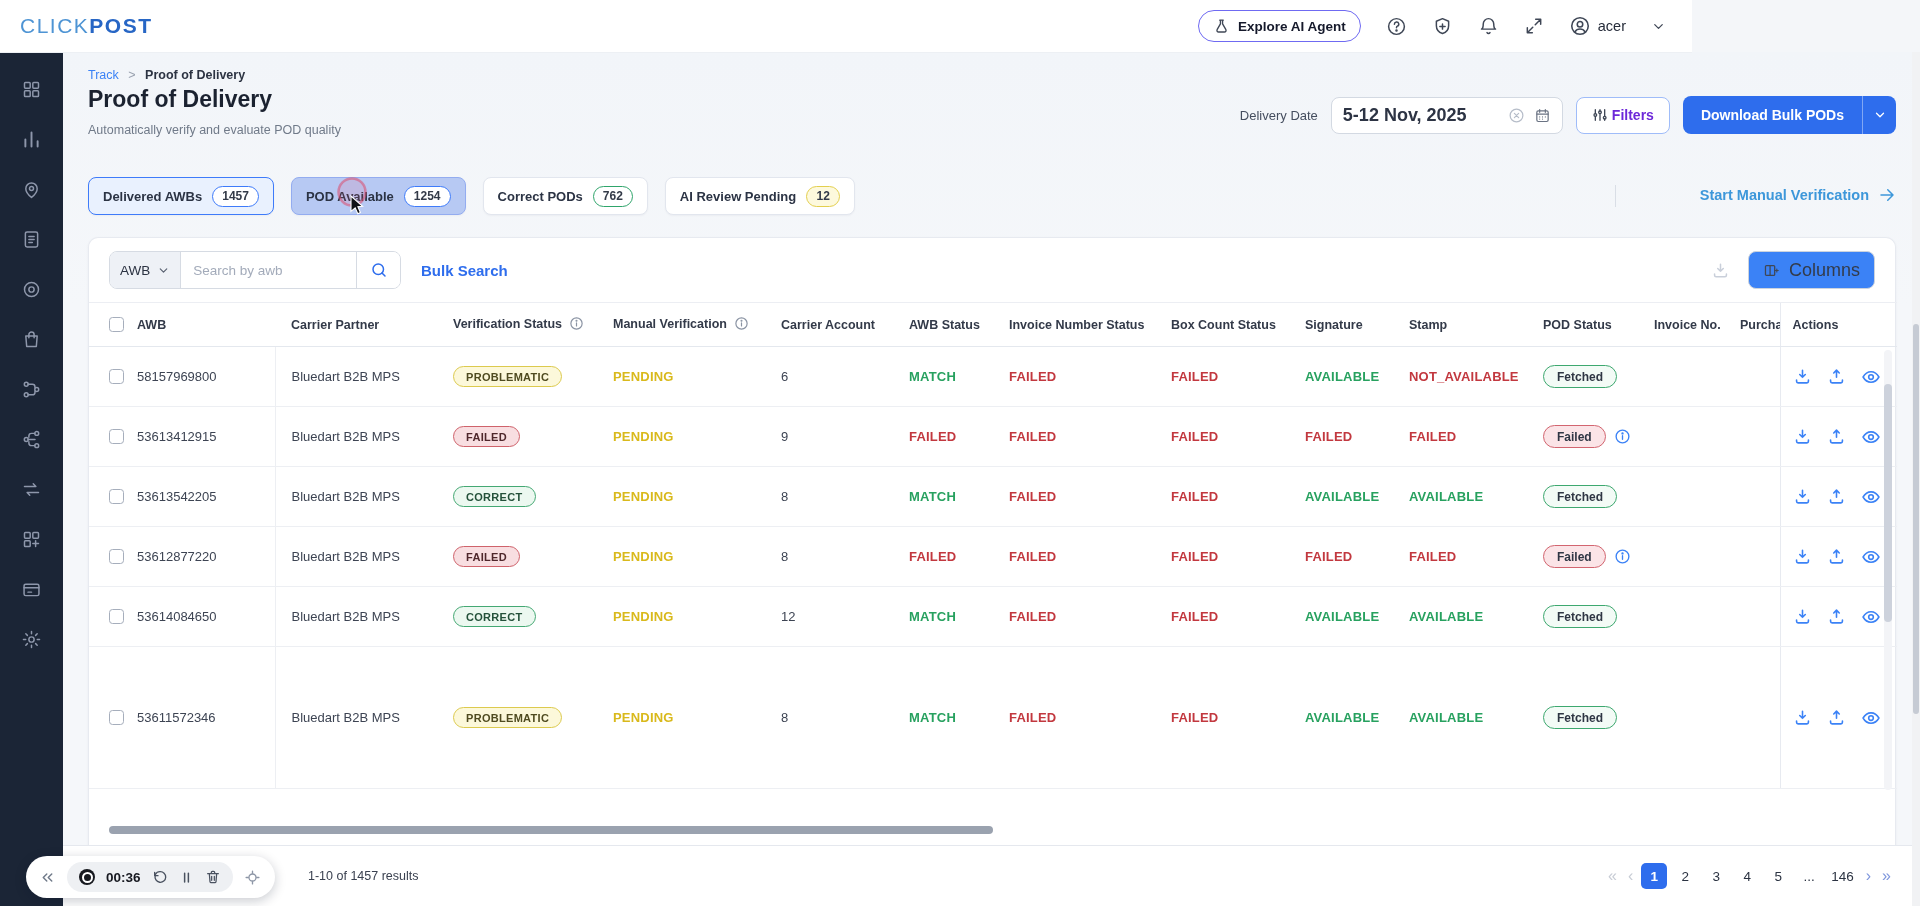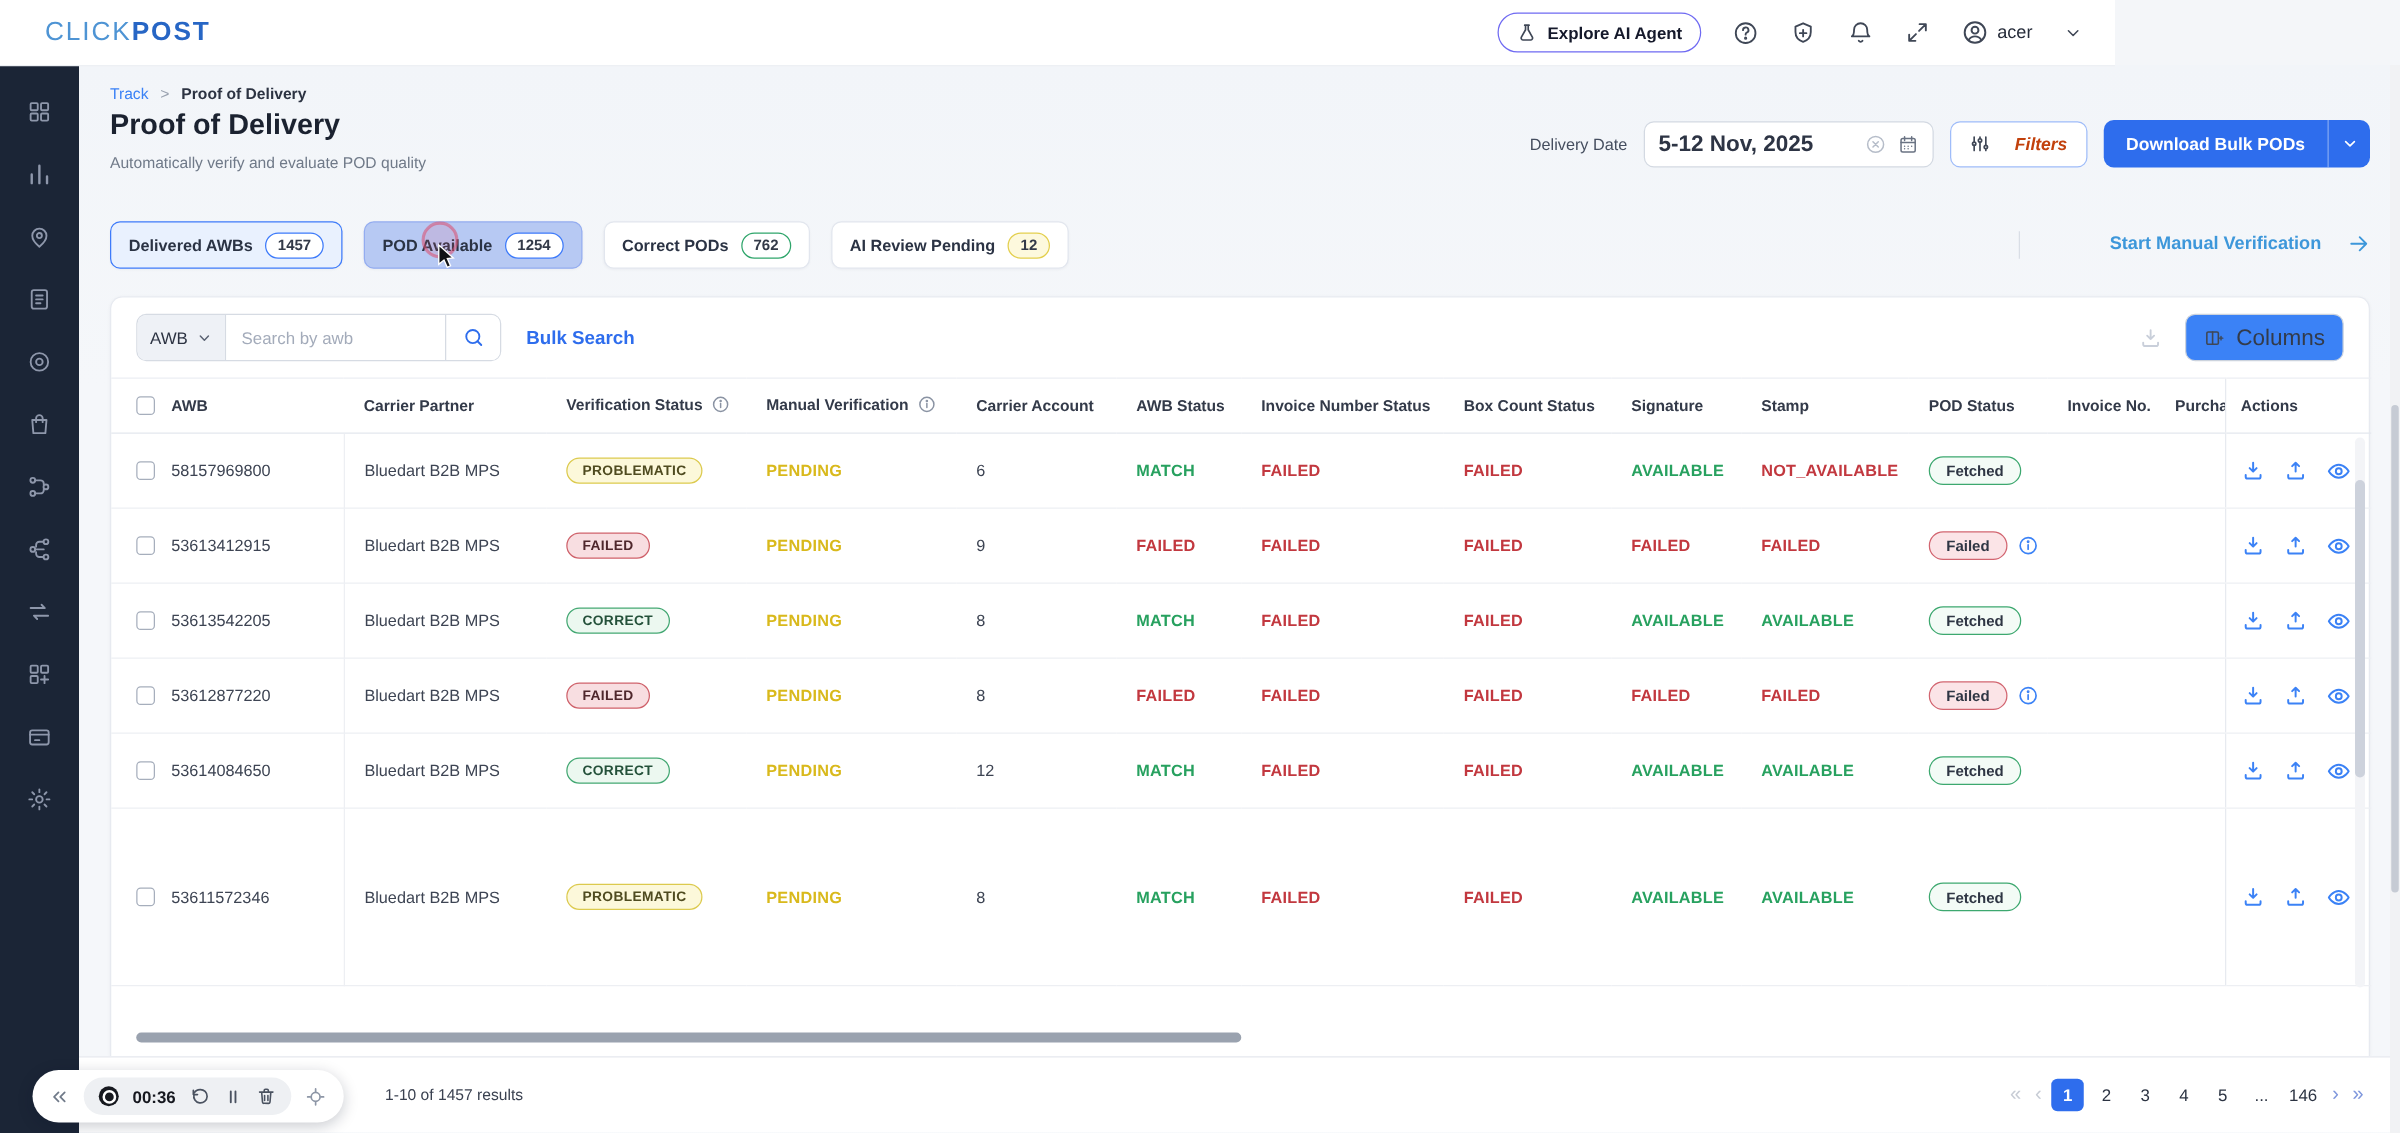--- a/index.html
+++ b/index.html
@@ -1,21 +1,21 @@
 <!DOCTYPE html>
 <html><head>
 <meta charset="utf-8">
 <style>
   * { box-sizing: border-box; margin: 0; padding: 0; }
   html, body { width: 1920px; height: 906px; overflow: hidden;
     font-family: "Liberation Sans", sans-serif; background: #f4f6f9; }
 
   
   .topbar { position: fixed; left: 0; top: 0; width: 1692px; height: 52px;
-    background: #ffffff; display: flex; align-items: center; padding: 0 26px 0 36px;
+    background: #ffffff; display: flex; align-items: center; padding: 0 26px 0 20px;
     z-index: 60; box-shadow: 0 1px 0 #edf0f4; }
   .logo { font-size: 21px; letter-spacing: 1.5px; user-select: none; }
   .logo-click { color: #4e94d4; font-weight: 400; }
   .logo-post  { color: #2766c5; font-weight: 800; }
   .topbar-right { margin-left: auto; display: flex; align-items: center; gap: 25px; }
   .explore-btn { display: flex; align-items: center; gap: 8px; height: 32px;
     padding: 0 14px; border: 1.6px solid #6f6af2; border-radius: 17px; background: #fff;
     font-family: inherit; font-size: 13.5px; font-weight: 700; color: #15192b; cursor: pointer; }
   .icn { display: inline-flex; align-items: center; justify-content: center; color: #3f4756; }
   .icn svg { display: block; }
@@ -39,23 +39,23 @@
   .page-title { position: absolute; left: 25px; top: 34px; font-size: 23px;
     font-weight: 800; color: #1b2230; }
   .page-subtitle { position: absolute; left: 25px; top: 71px; font-size: 12.5px; color: #707a89; }
 
   .controls { position: absolute; right: 24px; top: 44px; display: flex;
     align-items: center; gap: 13px; }
   .ctl-label { font-size: 13px; color: #454e5f; }
   .date-input { width: 232px; height: 37px; border: 1px solid #d3d9e2; border-radius: 8px;
     background: #fff; display: flex; align-items: center; padding: 0 11px; gap: 9px; cursor: pointer; }
   .date-value { font-size: 18px; font-weight: 600; color: #2d3444; flex: 1; }
-  .btn-filters { height: 37px; padding: 0 15px; display: flex; align-items: center; gap: 20px;
-    border: 1px solid #9fbcf9; border-radius: 8px; background: #fff; color: #c2410c;
-    font-family: inherit; font-size: 14px; font-weight: 700; cursor: pointer; font-style: italic; }
+  .btn-filters { height: 37px; padding: 0 15px; display: flex; align-items: center; gap: 4px;
+    border: 1px solid #9fbcf9; border-radius: 8px; background: #fff; color: #6d28d9;
+    font-family: inherit; font-size: 14px; font-weight: 700; cursor: pointer; }
   .btn-download { height: 38px; display: flex; align-items: stretch; border-radius: 8px;
     overflow: hidden; background: #2e6ded; color: #fff; cursor: pointer; }
   .btn-download-main { display: flex; align-items: center; padding: 0 18px;
     font-size: 14px; font-weight: 700; }
   .btn-download-split { width: 34px; display: flex; align-items: center; justify-content: center;
     border-left: 1px solid rgba(255,255,255,.4); color: #fff; }
 
   
   .chips { position: absolute; left: 25px; top: 125px; display: flex; gap: 17px; }
   .chip { height: 38px; display: inline-flex; align-items: center; gap: 10px; padding: 0 14px;
@@ -64,21 +64,21 @@
   .chip.v-outlined { background: #e9f1fe; border-color: #3e7bfa; }
   .chip.v-selected { background: #b7c9f3; border-color: #93acf0; }
   .badge { min-width: 34px; padding: 2.5px 9px; border-radius: 999px; background: #fff;
     border: 1.4px solid #3e7bfa; font-size: 12px; font-weight: 600; color: #333a48; text-align: center; }
   .badge.b-green  { border-color: #2fa56b; }
   .badge.b-orange { border-color: #e2874b; background: #fcefe3; }
   .badge.b-yellow { border-color: #e3cf4e; background: #fdf9dd; }
 
   .mv-divider { position: absolute; right: 304px; top: 133px; width: 1px; height: 22px; background: #d9dee6; }
   .mv-link { position: absolute; right: 24px; top: 134px; display: flex; align-items: center;
-    gap: 21px; color: #3d97da; font-size: 14.5px; font-weight: 700; cursor: pointer; }
+    gap: 9px; color: #3d97da; font-size: 14.5px; font-weight: 700; cursor: pointer; }
 
   
   .card { position: absolute; left: 25px; right: 24px; top: 185px; height: 608px;
     background: #fff; border: 1px solid #e7eaf0; border-bottom: none;
     border-radius: 10px 10px 0 0; box-shadow: 0 1px 3px rgba(25,35,60,.05); }
 
   .search-row { height: 64px; display: flex; align-items: center; padding: 0 20px; gap: 20px; }
   .search-group { display: flex; height: 38px; width: 292px; border: 1px solid #d6dbe3;
     border-radius: 8px; overflow: hidden; background: #fff; }
   .search-select { background: #eef1f6; padding: 0 10px; display: flex; align-items: center;

